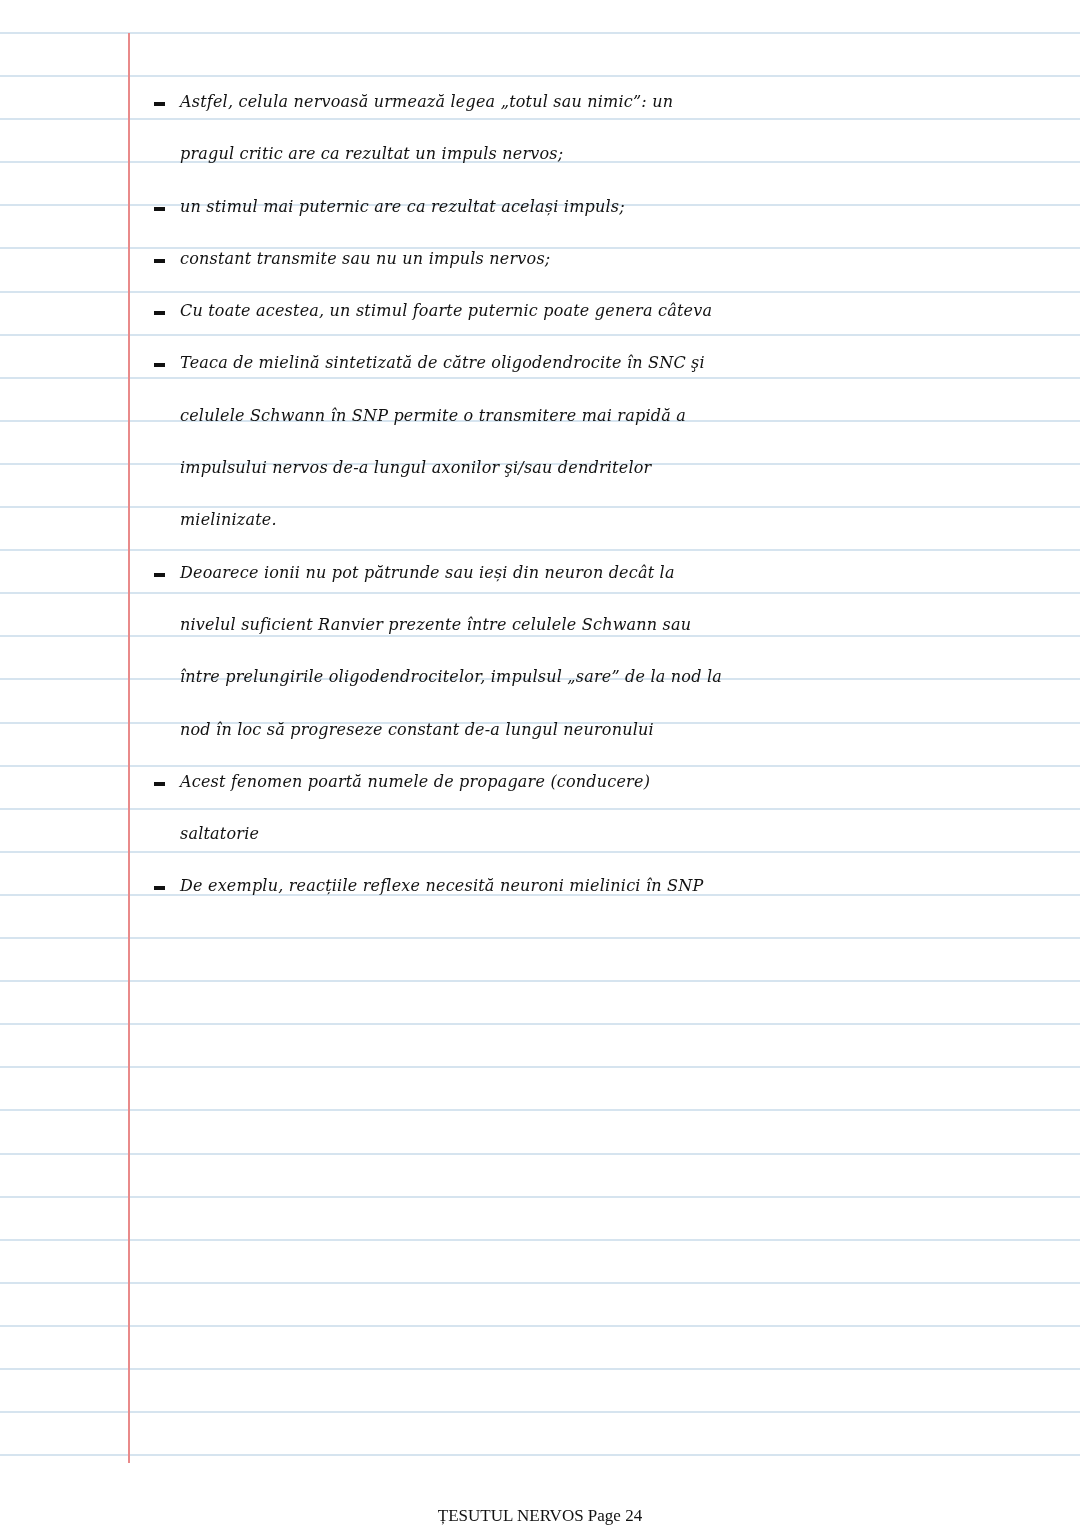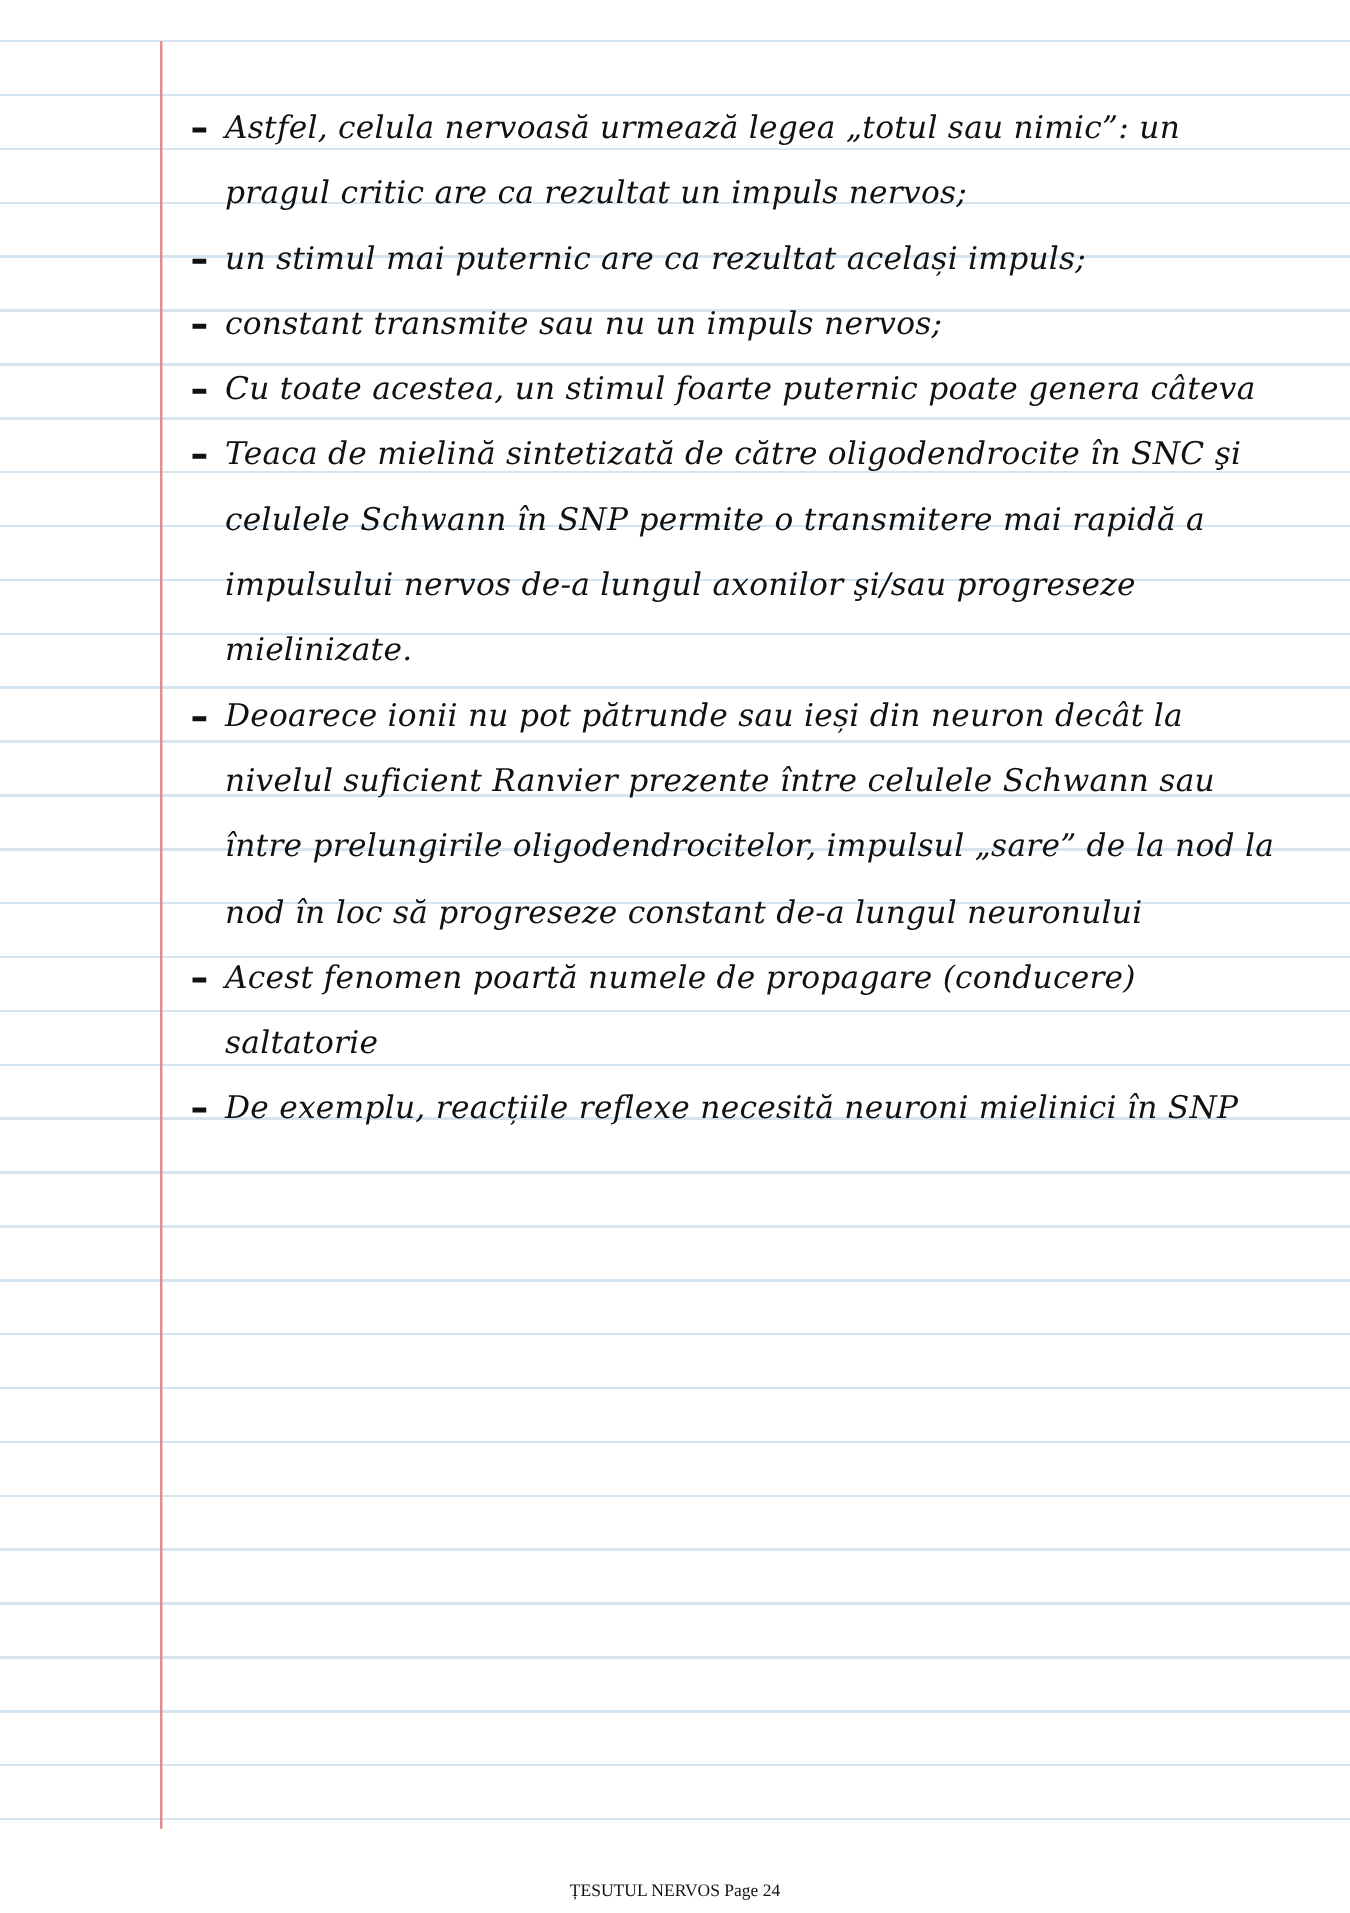--- a/index.html
+++ b/index.html
@@ -28,30 +28,30 @@
   }
   .item { position: relative; }
   .bullet {
     position: absolute; left: 4px; width: 11px; height: 4px; background: #111;
   }
   .line {
     height: 52.3px; line-height: 52.3px;
     padding-left: 30px;
     font-family: "DejaVu Serif", serif;
     font-style: italic;
-    font-size: 25px;
+    font-size: 16px;
     color: #111;
     white-space: nowrap;
     letter-spacing: 0.2px;
   }
   .footer {
     position: absolute; left: 0; width: 1080px; top: 1506px;
     text-align: center;
     font-family: "Liberation Serif", serif;
-    font-size: 14px; color: #111;
+    font-size: 17px; color: #111;
   }
 </style>
 </head>
 <body>
 
 <div class="page">
   <div class="ruled"></div>
   <div class="margin-line"></div>
 
   <div class="content" id="content">
@@ -69,21 +69,21 @@
         <div class="line">constant transmite sau nu un impuls nervos;</div>
       </div>
       <div class="item">
         <span class="bullet" style="top: 26px;"></span>
         <div class="line">Cu toate acestea, un stimul foarte puternic poate genera câteva</div>
       </div>
       <div class="item">
         <span class="bullet" style="top: 26px;"></span>
         <div class="line">Teaca de mielină sintetizată de către oligodendrocite în SNC şi</div>
         <div class="line">celulele Schwann în SNP permite o transmitere mai rapidă a</div>
-        <div class="line">impulsului nervos de-a lungul axonilor şi/sau progreseze</div>
+        <div class="line">impulsului nervos de-a lungul axonilor şi/sau dendritelor</div>
         <div class="line">mielinizate.</div>
       </div>
       <div class="item">
         <span class="bullet" style="top: 26px;"></span>
         <div class="line">Deoarece ionii nu pot pătrunde sau ieși din neuron decât la</div>
         <div class="line">nivelul suficient Ranvier prezente între celulele Schwann sau</div>
         <div class="line">între prelungirile oligodendrocitelor, impulsul „sare” de la nod la</div>
         <div class="line">nod în loc să progreseze constant de-a lungul neuronului</div>
       </div>
       <div class="item">

